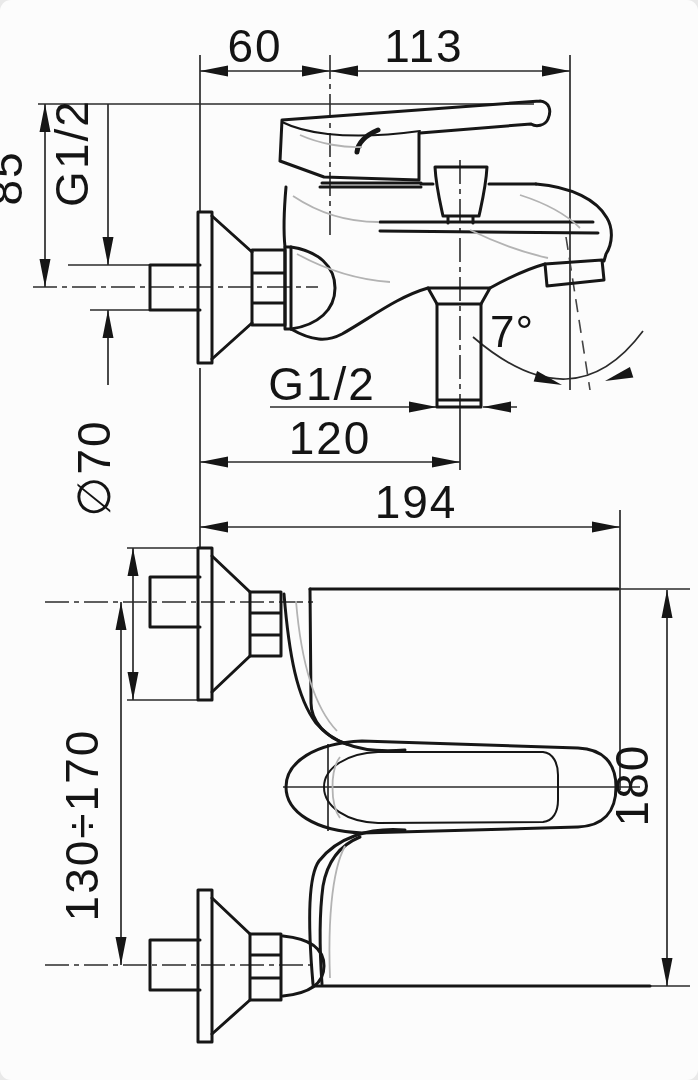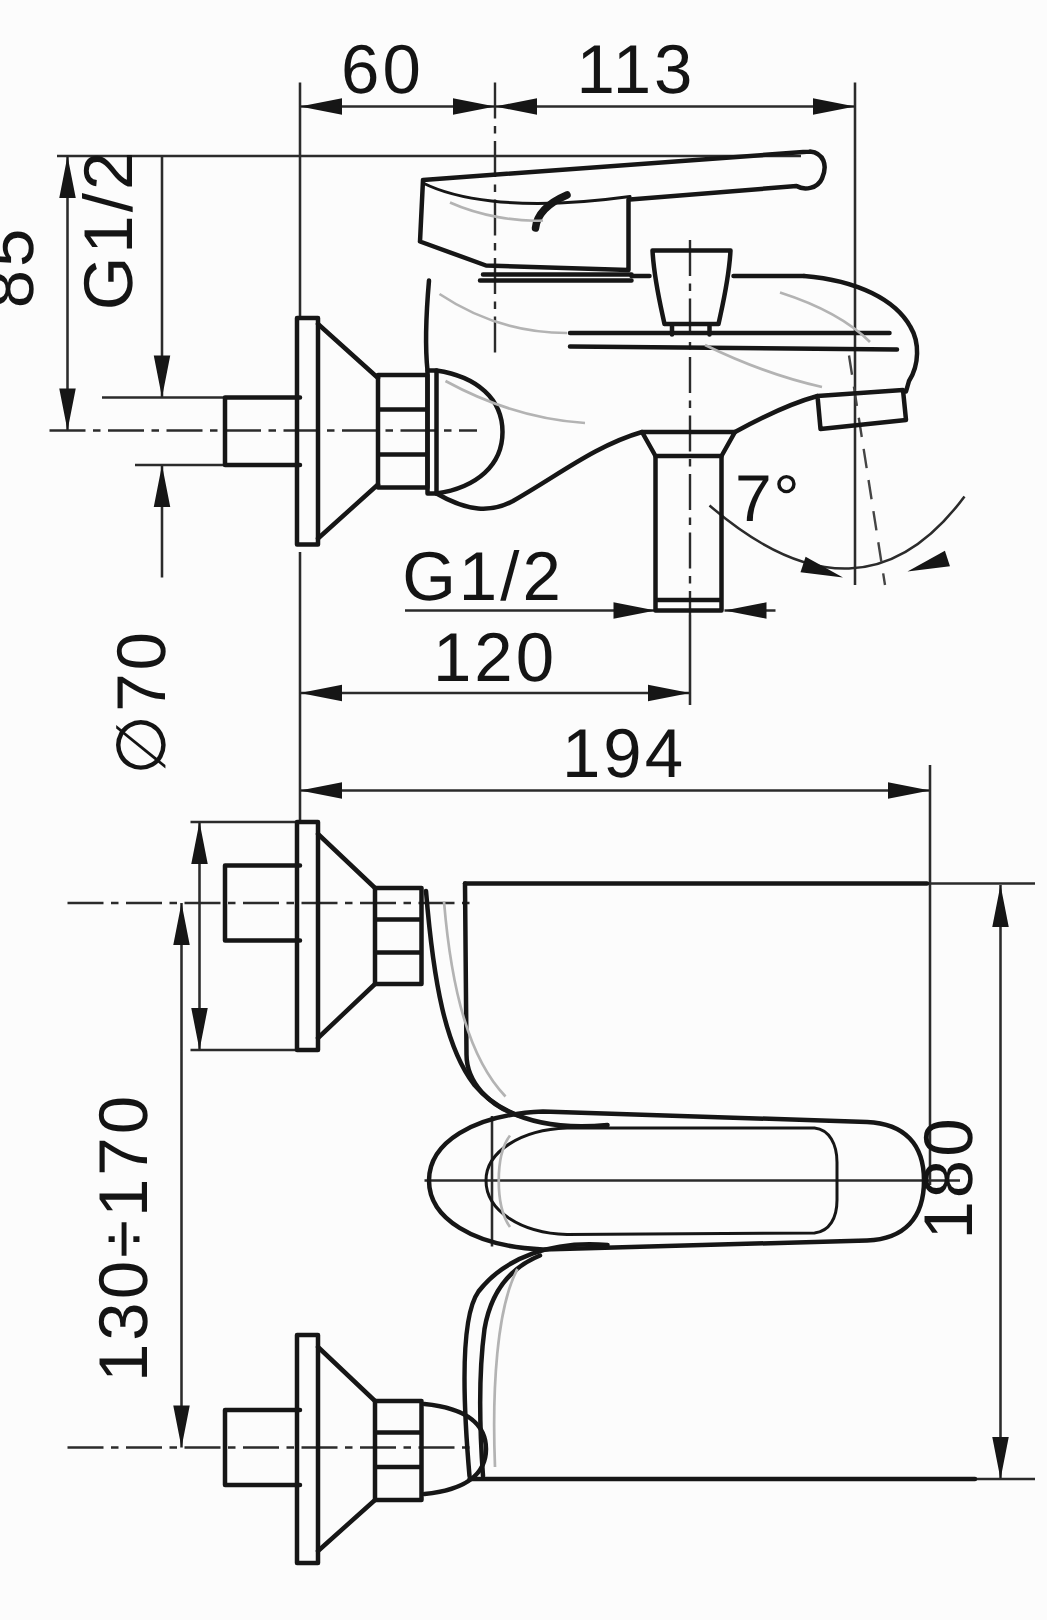--- a/index.html
+++ b/index.html
@@ -1,16 +1,16 @@
 <!DOCTYPE html>
 <html><head>
 <meta charset="utf-8">
 <style>
   html,body{margin:0;padding:0;background:#e9e9e9;}
-  .page{width:698px;height:1080px;background:#fcfcfc;position:relative;overflow:hidden;}
+  .page{width:698px;height:1080px;background:#fcfcfc;position:relative;overflow:hidden;border-radius:11px;}
   svg{display:block;}
   .obj{stroke:#161616;stroke-width:3;fill:none;stroke-linecap:round;stroke-linejoin:round;}
   .obj2{stroke:#161616;stroke-width:2;fill:none;stroke-linecap:round;}
   .bold{stroke:#161616;stroke-width:5;fill:none;stroke-linecap:round;}
   .thin{stroke:#2b2b2b;stroke-width:1.7;fill:none;}
   .cl{stroke:#2b2b2b;stroke-width:1.6;fill:none;stroke-dasharray:24 5 5 5;}
   .dsh{stroke:#444;stroke-width:1.6;fill:none;stroke-dasharray:13 8;}
   .gray{stroke:#b3b3b3;stroke-width:1.8;fill:none;}
   .arr{fill:#161616;stroke:none;}
   .lbl{font-family:"Liberation Sans",sans-serif;font-size:46px;fill:#141414;letter-spacing:2px;}

